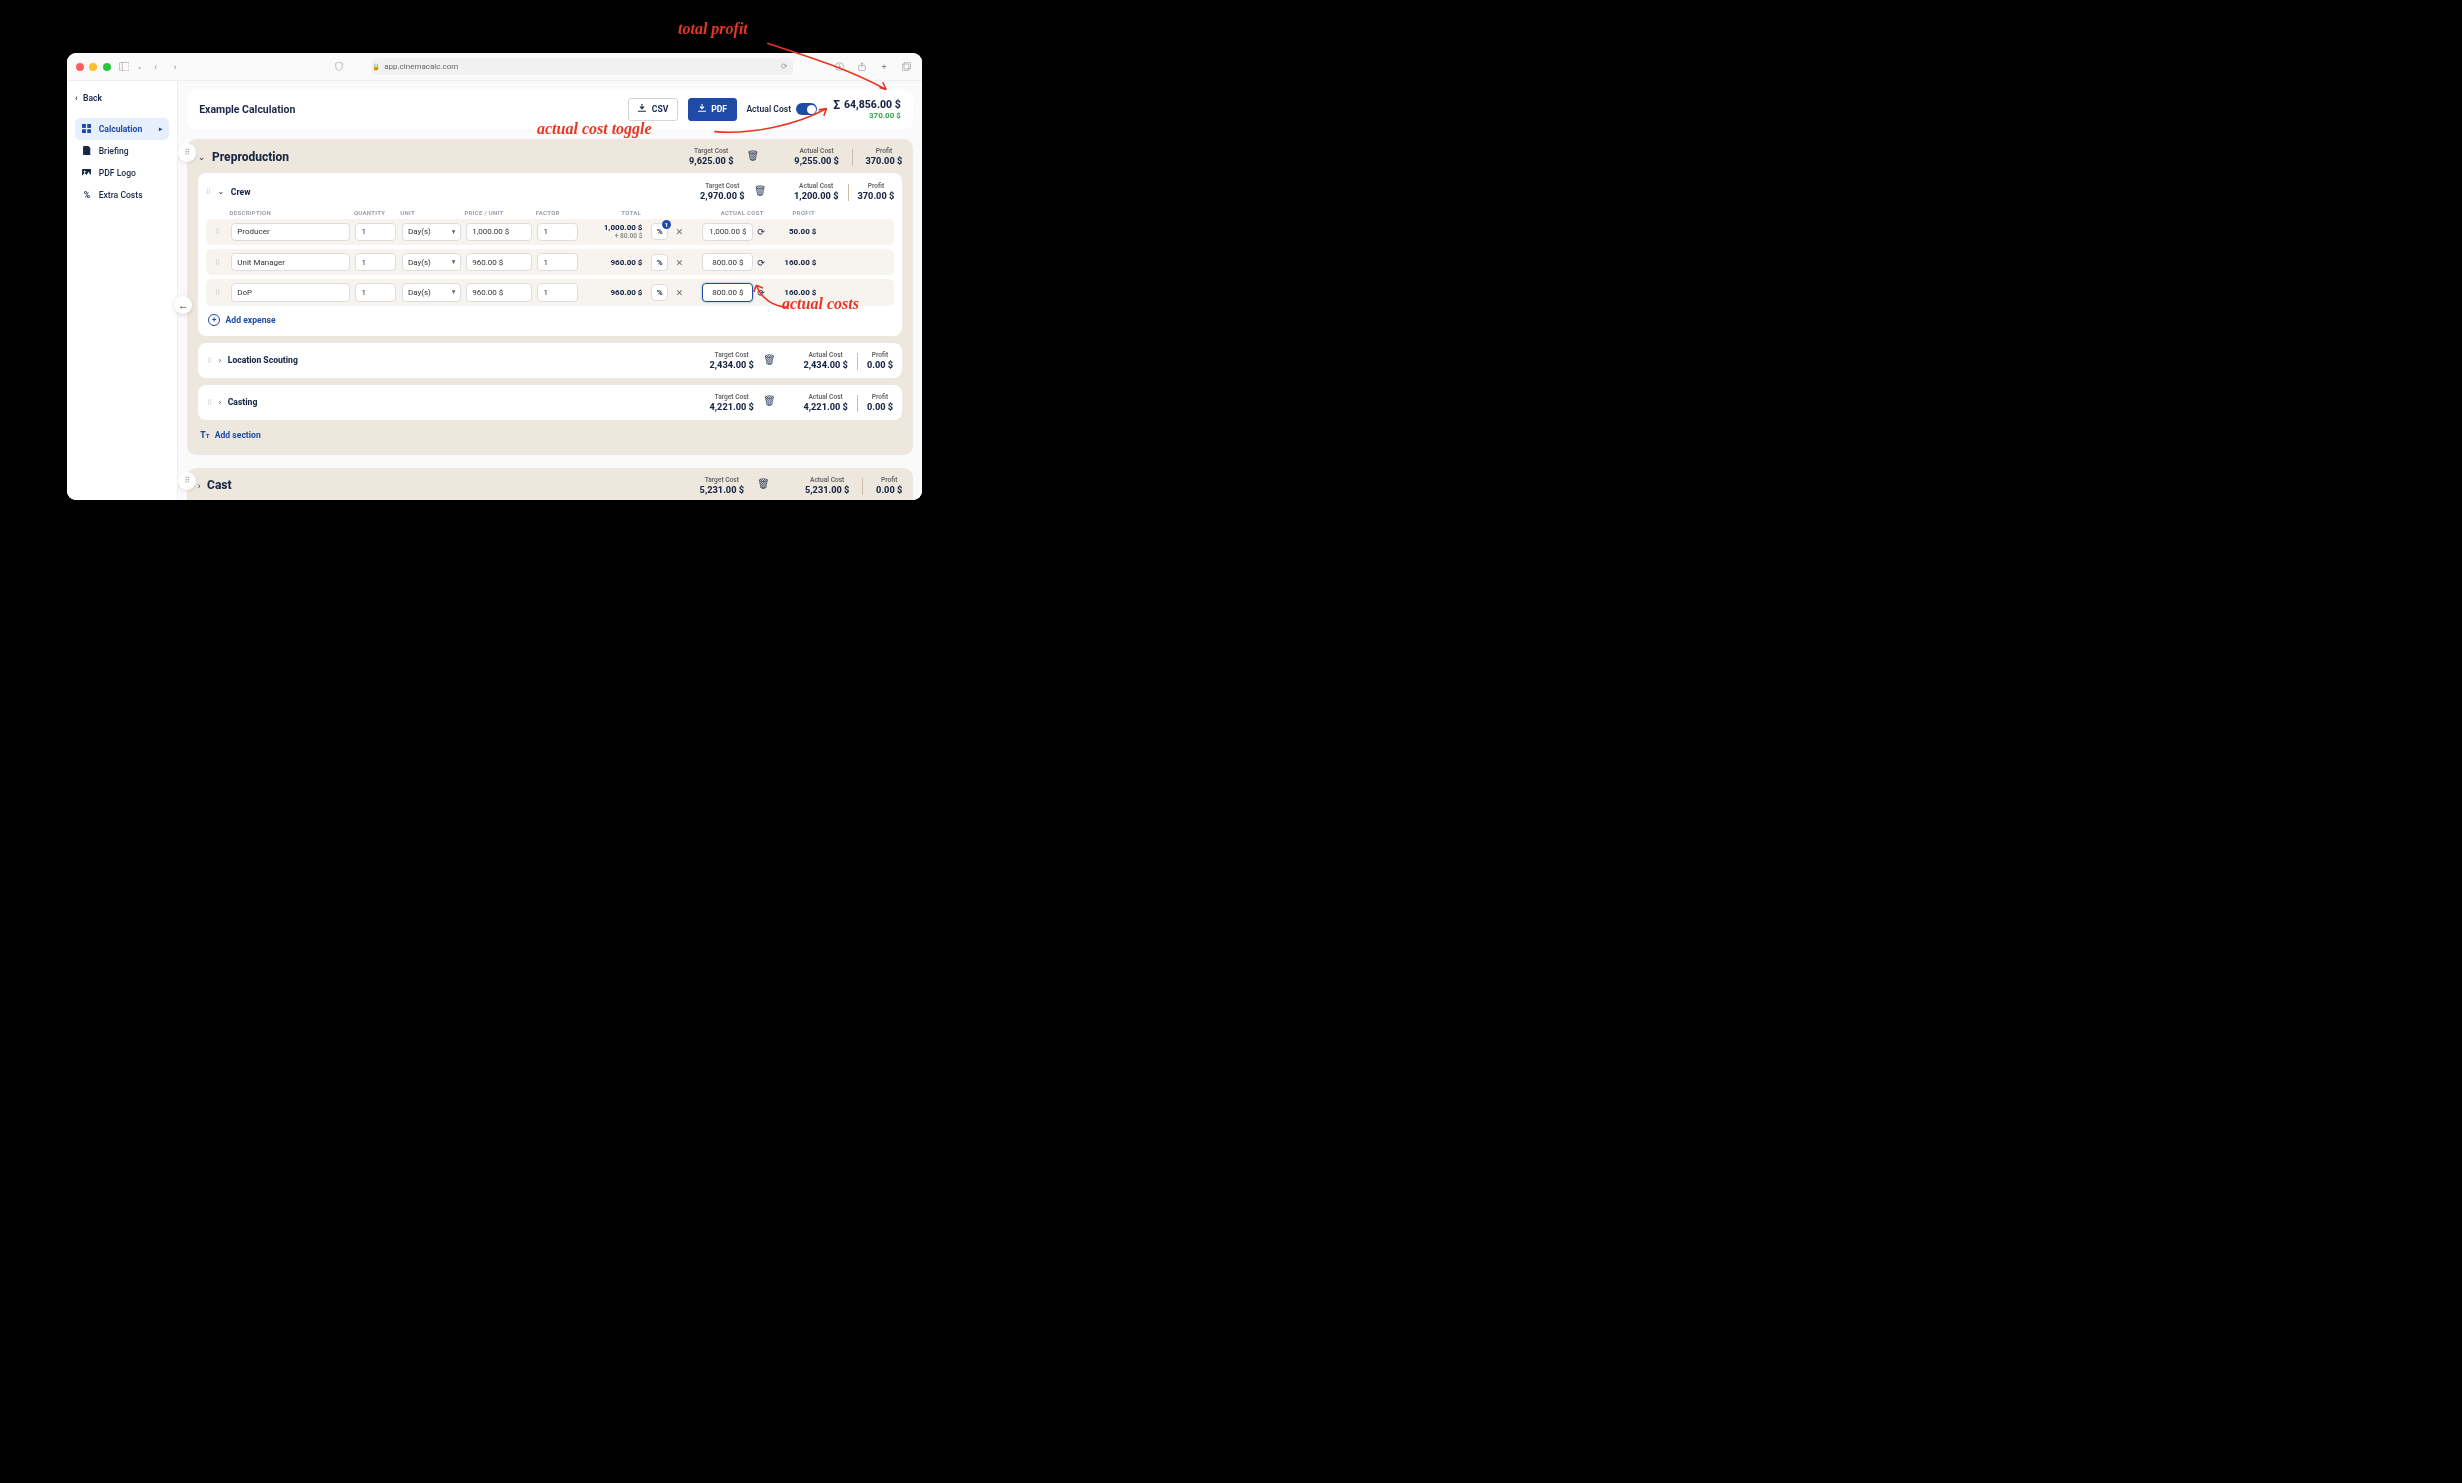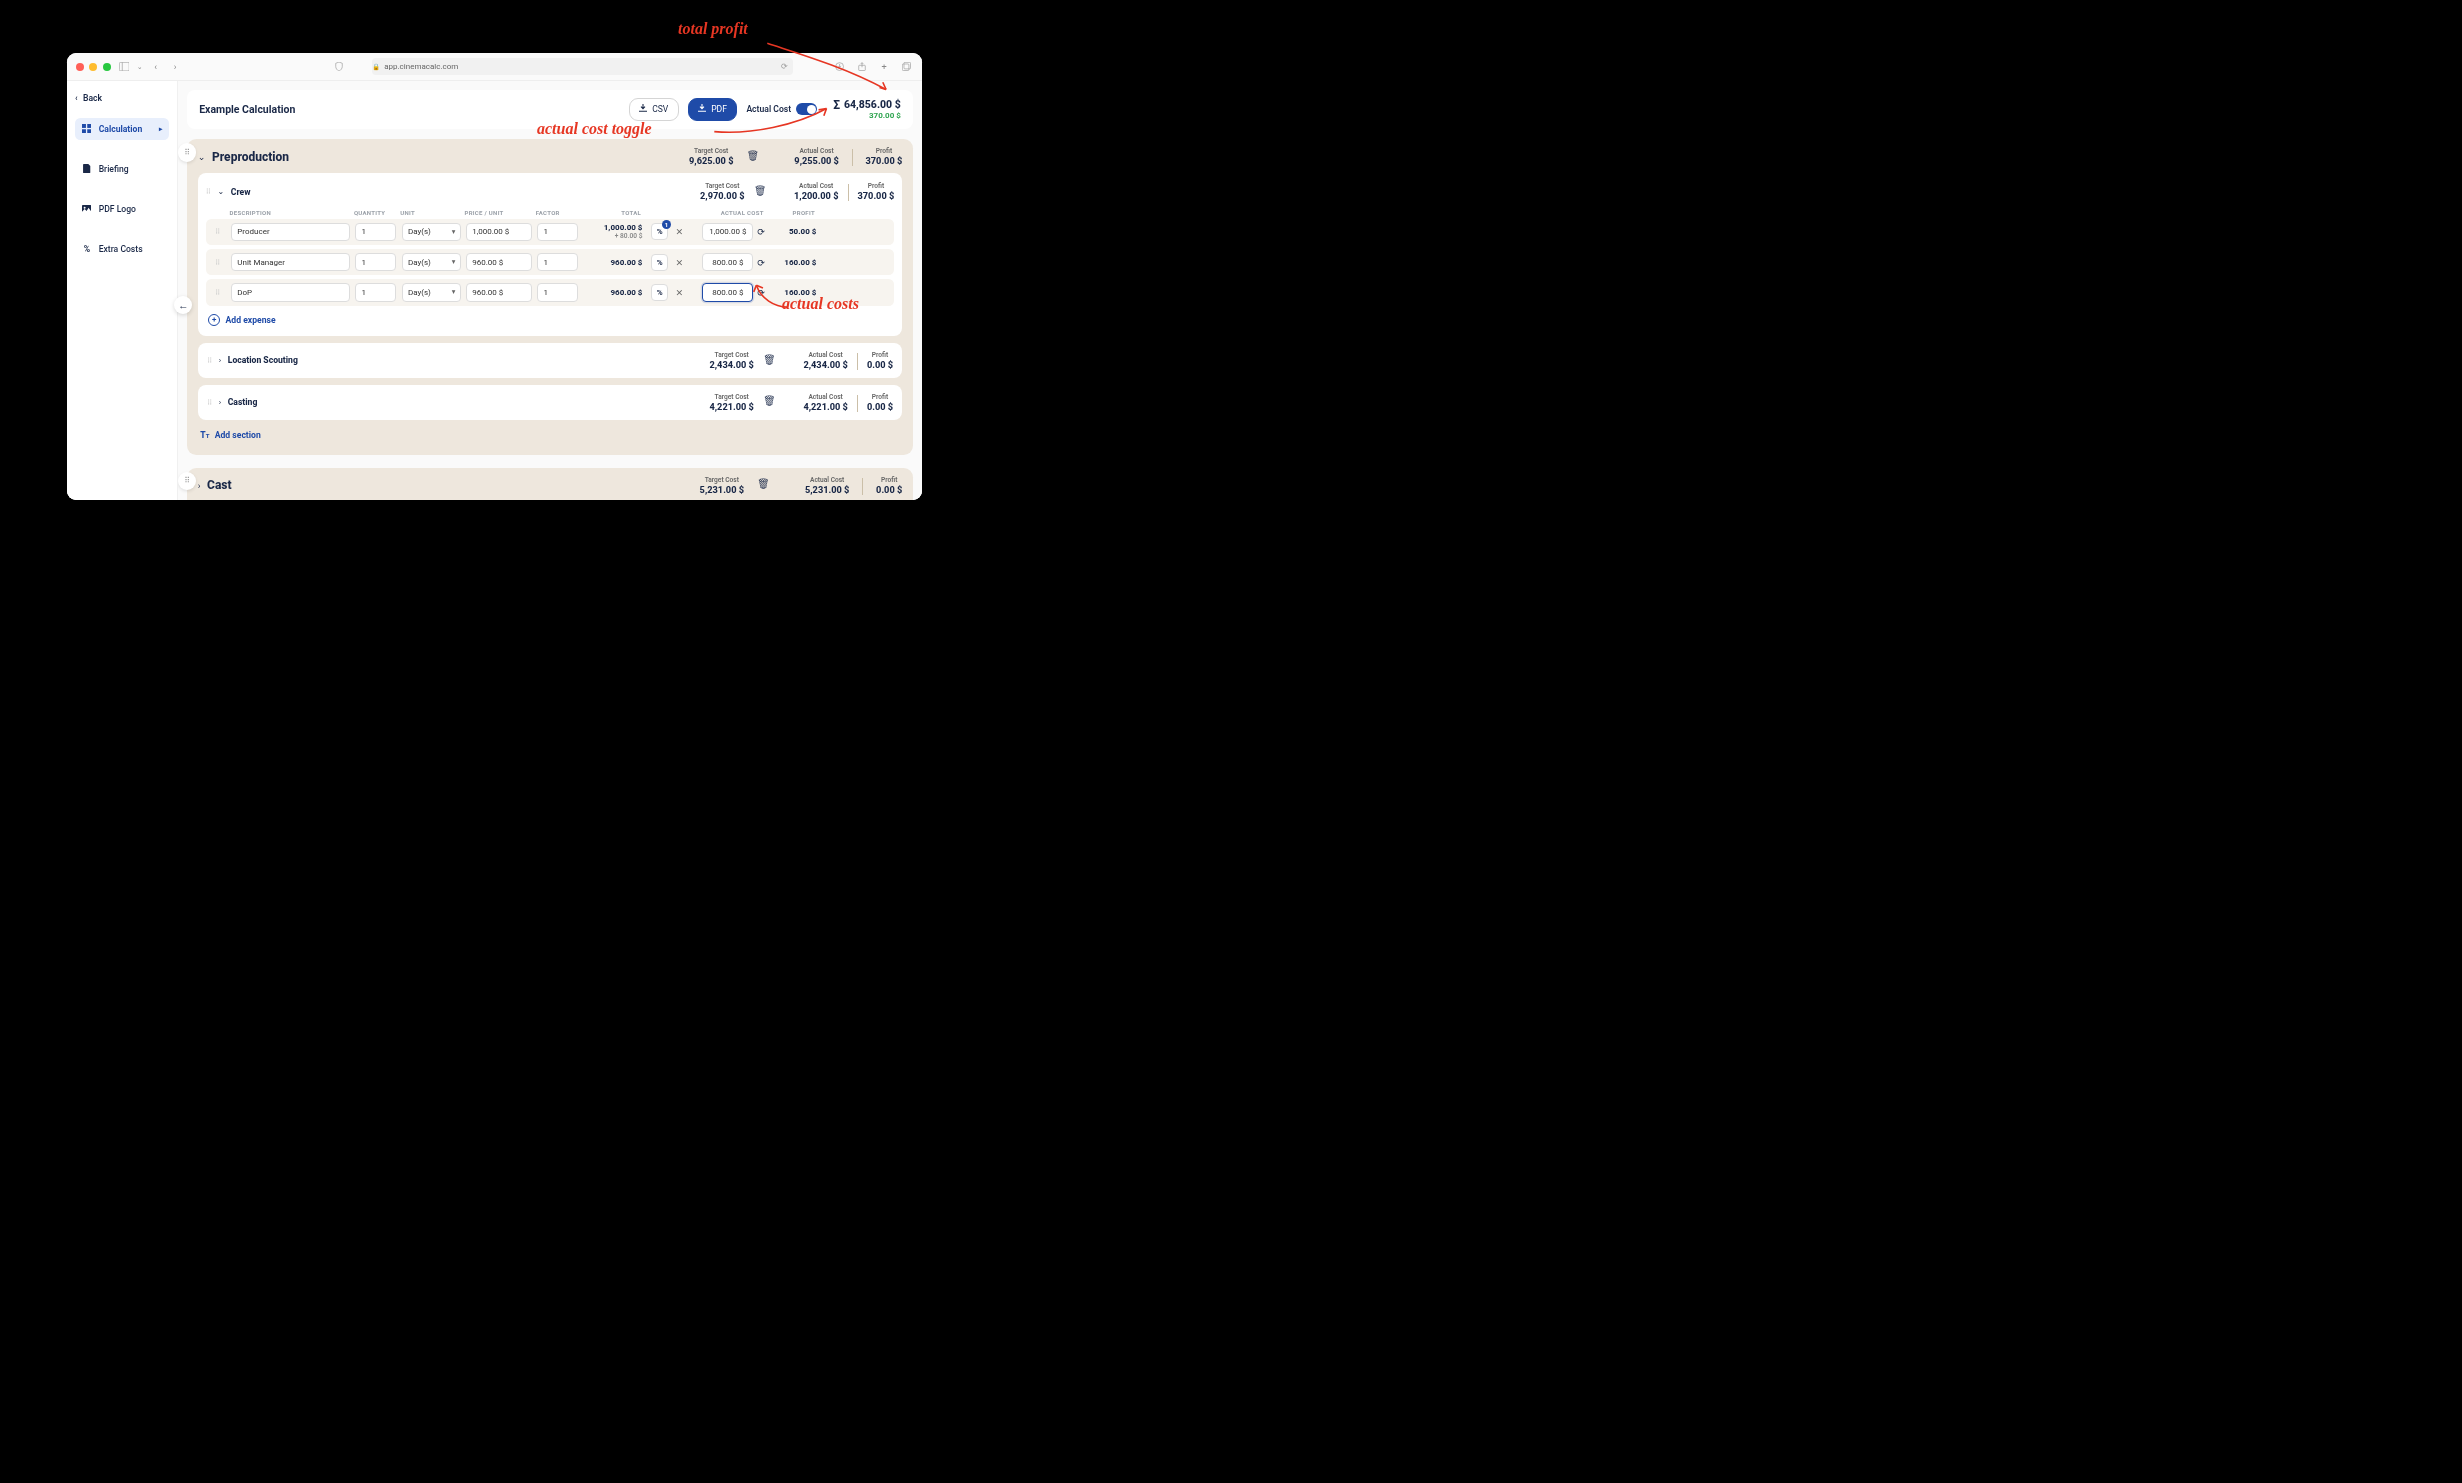--- a/index.html
+++ b/index.html
@@ -13,32 +13,32 @@
 .tl.red{background:#ff5f57;} .tl.yellow{background:#febc2e;} .tl.green{background:#28c840;}
 .chrome-btn { width: 13px; height: 13px; display:flex; align-items:center; justify-content:center; color:#888; font-size:9.2px; cursor:pointer;}
 .chrome-ico { color:#888; }
 .url-bar { flex:1; max-width:421px; margin:0 auto; height:17px; background:#f1f1f1; border-radius:4px; display:flex; align-items:center; justify-content:center; font-size:8px; color:#666; gap:4px;}
 .url-bar .lock{font-size:6.6px;}
 .chrome-right{ display:flex; gap:9.2px; margin-left:auto;}
 
 .app { display:flex; height: calc(100% - 28px); background:#fafafa;}
 .sidebar { width:111px; background:#fff; padding:12px 8px; border-right:0.7px solid #f0f0f0;}
 .back-link{ display:flex; align-items:center; gap:5.3px; font-size:8.6px; color:#1a2847; font-weight:600; margin-bottom:14.5px; cursor:pointer;}
-.nav-item{ display:flex; align-items:center; gap:6.6px; font-size:8.6px; color:#1a2847; padding:6px 6.6px; border-radius:5.3px; cursor:pointer; margin-bottom:18px; font-weight:500;}
+.nav-item{ display:flex; align-items:center; gap:6.6px; font-size:8.6px; color:#1a2847; padding:6px 6.6px; border-radius:5.3px; cursor:pointer; margin-bottom:0; font-weight:500;}
 .nav-item.active{ background:#e8effc; color:#1f4ba8; font-weight:700;}
 .nav-item .chev{ margin-left:auto; font-size:6.6px; color:#1f4ba8;}
 .nav-ico{ width:10.5px; display:flex; align-items:center; justify-content:center;}
 
 .collapse-btn{ position:absolute; left:174px; top:296px; width:18.4px; height:18.4px; background:#fff; border-radius:50%; box-shadow:0 1.3px 4px rgba(0,0,0,0.15); display:flex; align-items:center; justify-content:center; color:#1a2847; font-size:10.5px; cursor:pointer; z-index:5;}
 
 .main{ flex:1; padding:9.2px; overflow:auto; background:#fafafa;}
 .topbar{ background:#fff; border-radius:8px; padding:8px 12px; display:flex; align-items:center; gap:9.2px; margin-bottom:10.5px;}
 .page-title{ font-size:10.5px; font-weight:700; color:#1a2847;}
 .spacer{flex:1;}
-.btn{ display:flex; align-items:center; gap:5.3px; padding:5.3px 9.2px; border-radius:9px; font-size:8.6px; font-weight:400; cursor:pointer; border:0.7px solid #d5d5d5; background:#fff; color:#1a2847;}
+.btn{ display:flex; align-items:center; gap:5.3px; padding:5.3px 9.2px; border-radius:3px; font-size:8.6px; font-weight:700; cursor:pointer; border:0.7px solid #d5d5d5; background:#fff; color:#1a2847;}
 .btn.primary{ background:#1f4ba8; color:#fff; border-color:#1f4ba8;}
 .toggle-wrap{ display:flex; align-items:center; gap:5.3px; font-size:8.6px; font-weight:600; color:#1a2847;}
 .toggle{ width:21px; height:12px; background:#1f4ba8; border-radius:6.6px; position:relative; cursor:pointer;}
 .toggle::after{ content:""; position:absolute; right:1.3px; top:1.3px; width:9.2px; height:9.2px; background:#fff; border-radius:50%;}
 .sigma-block{ display:flex; align-items:flex-start; gap:4px; margin-left:6.6px;}
 .sigma{ font-size:12px; font-weight:700; color:#1a2847;}
 .totals{ text-align:right;}
 .total-main{ font-size:10.5px; font-weight:800; color:#1a2847;}
 .total-sub{ font-size:8px; font-weight:700; color:#2ea44f;}
 

